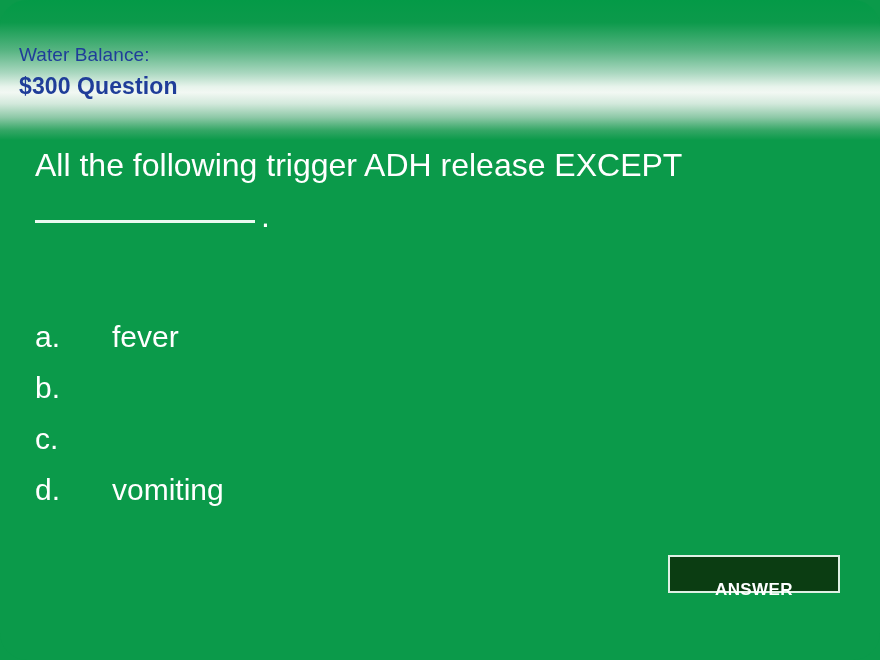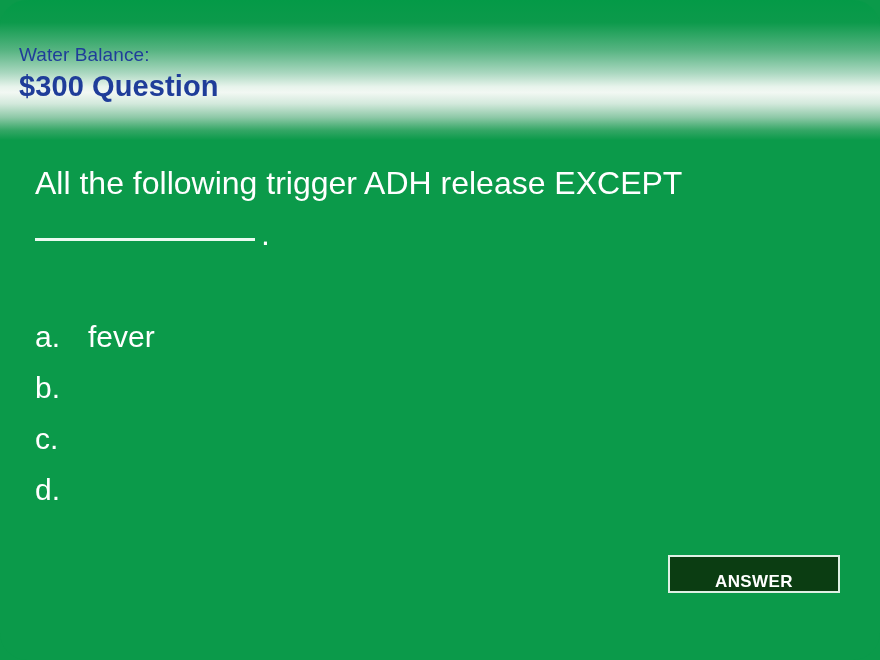--- a/index.html
+++ b/index.html
@@ -51,34 +51,34 @@
     z-index: 3;
   }
   .header-category {
     font-size: 19px;
     line-height: 26px;
     color: #1f3d99;
     letter-spacing: 0.1px;
     white-space: nowrap;
   }
   .header-value {
-    font-size: 29px;
+    font-size: 23px;
     line-height: 32px;
     font-weight: bold;
     color: #1f3d99;
     letter-spacing: 0.1px;
     white-space: nowrap;
     margin-top: 2px;
   }
 
   
   .question-body {
     position: absolute;
     left: 35px;
-    top: 158px;
+    top: 140px;
     width: 800px;
     z-index: 2;
   }
   .question-text {
     font-size: 32px;
     line-height: 51px;
     color: #ffffff;
     font-weight: normal;
   }
   .blank-line {
@@ -104,20 +104,21 @@
     line-height: 51px;
     color: #ffffff;
     white-space: nowrap;
   }
   .option-marker {
     width: 53px;
     flex: 0 0 53px;
   }
   .option-label {
     flex: 0 0 auto;
+    margin-left: 24px;
   }
 
   
   .actions {
     position: absolute;
     left: 668px;
     top: 555px;
     width: 172px;
     z-index: 4;
   }
@@ -128,21 +129,21 @@
     height: 38px;
     background: #0b3d12;
     border: 2px solid #dff0e4;
     color: #ffffff;
     font-family: "Liberation Sans", sans-serif;
     font-size: 17px;
     font-weight: bold;
     line-height: 34px;
     text-align: center;
     letter-spacing: 0.4px;
-    padding: 8px;
+    padding: 16px;
     cursor: pointer;
   }
   .action-button + .action-button {
     margin-top: 15px;
   }
 </style>
 </head>
 <body>
 
 <div class="slide">
@@ -167,20 +168,21 @@
       <span class="option-label">fever</span>
     </div>
     <div class="option-row">
       <span class="option-marker">b.</span>
     </div>
     <div class="option-row">
       <span class="option-marker">c.</span>
     </div>
     <div class="option-row">
       <span class="option-marker">d.</span>
+      <span class="option-label">vomiting</span>
     </div>
   </div>
 
   <div class="actions">
     <button class="action-button">ANSWER</button>
   </div>
 
 </div>
 
 </body></html>

